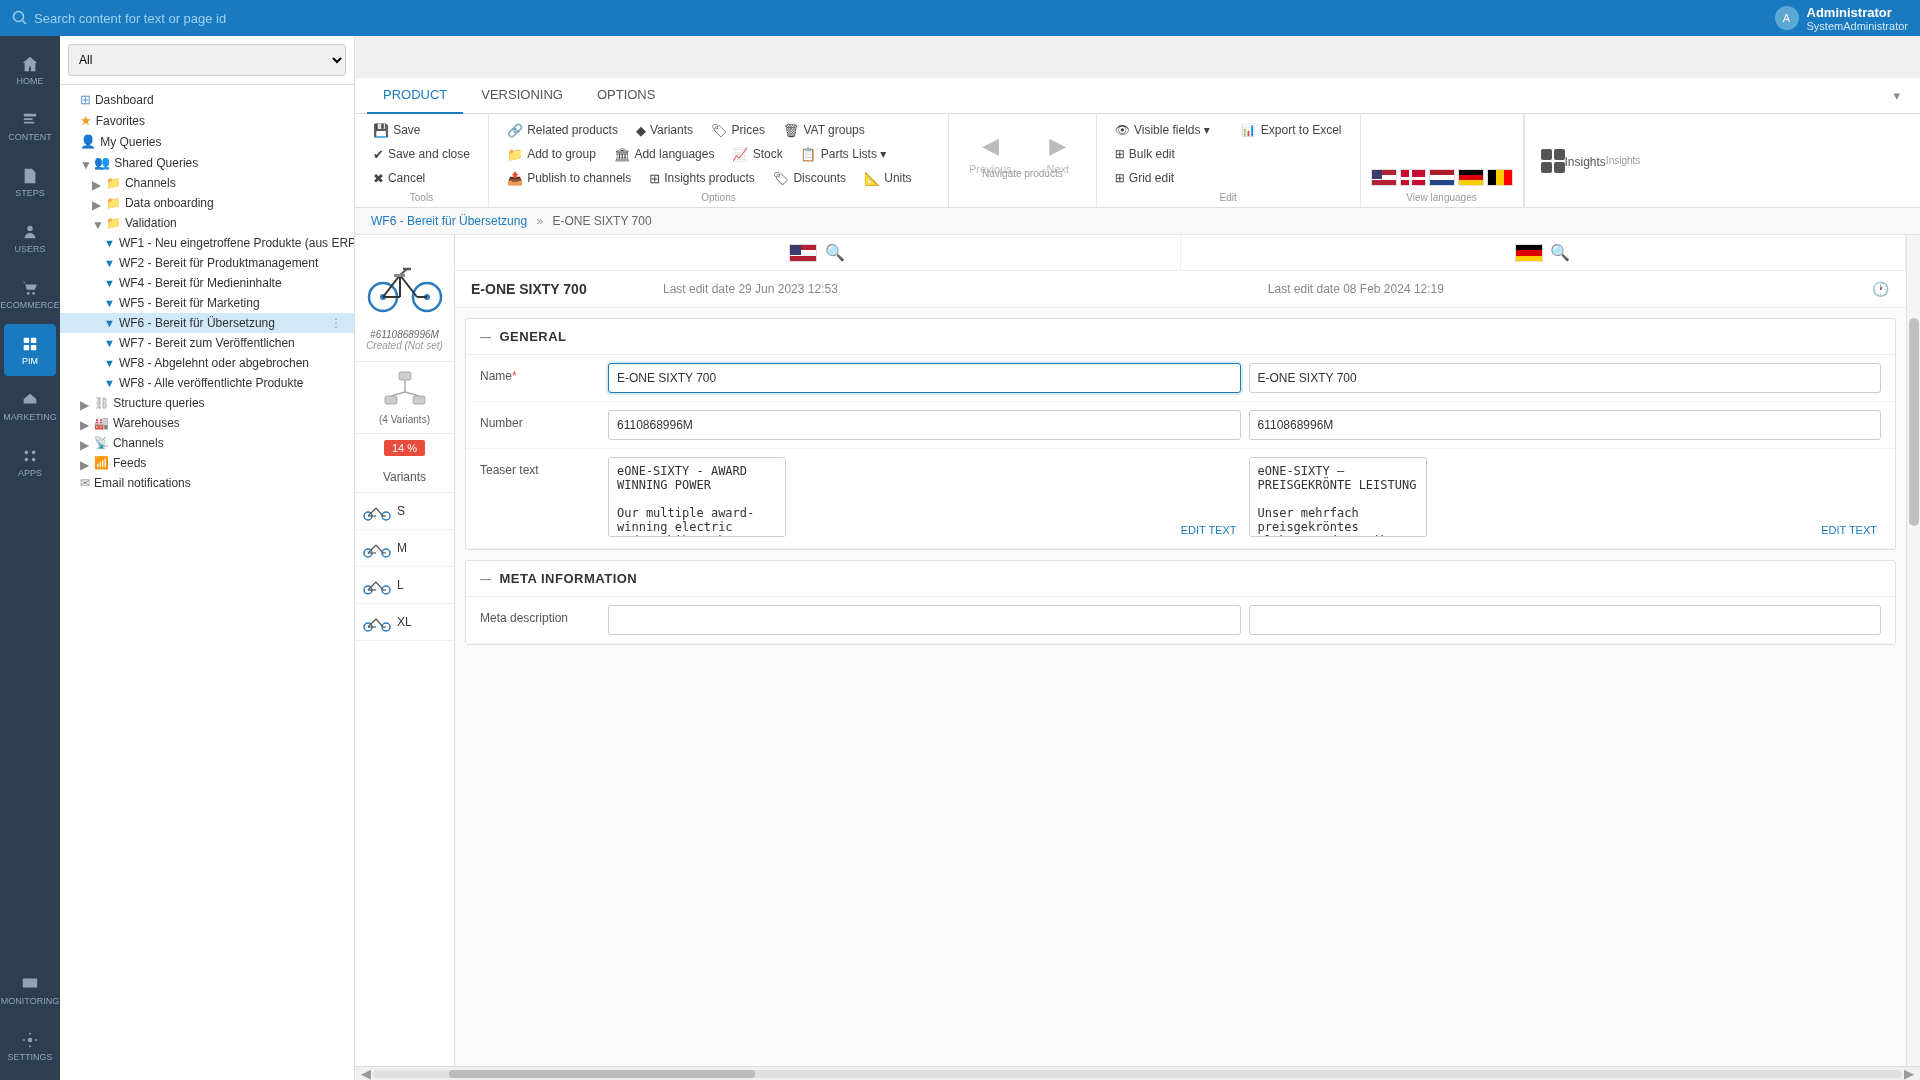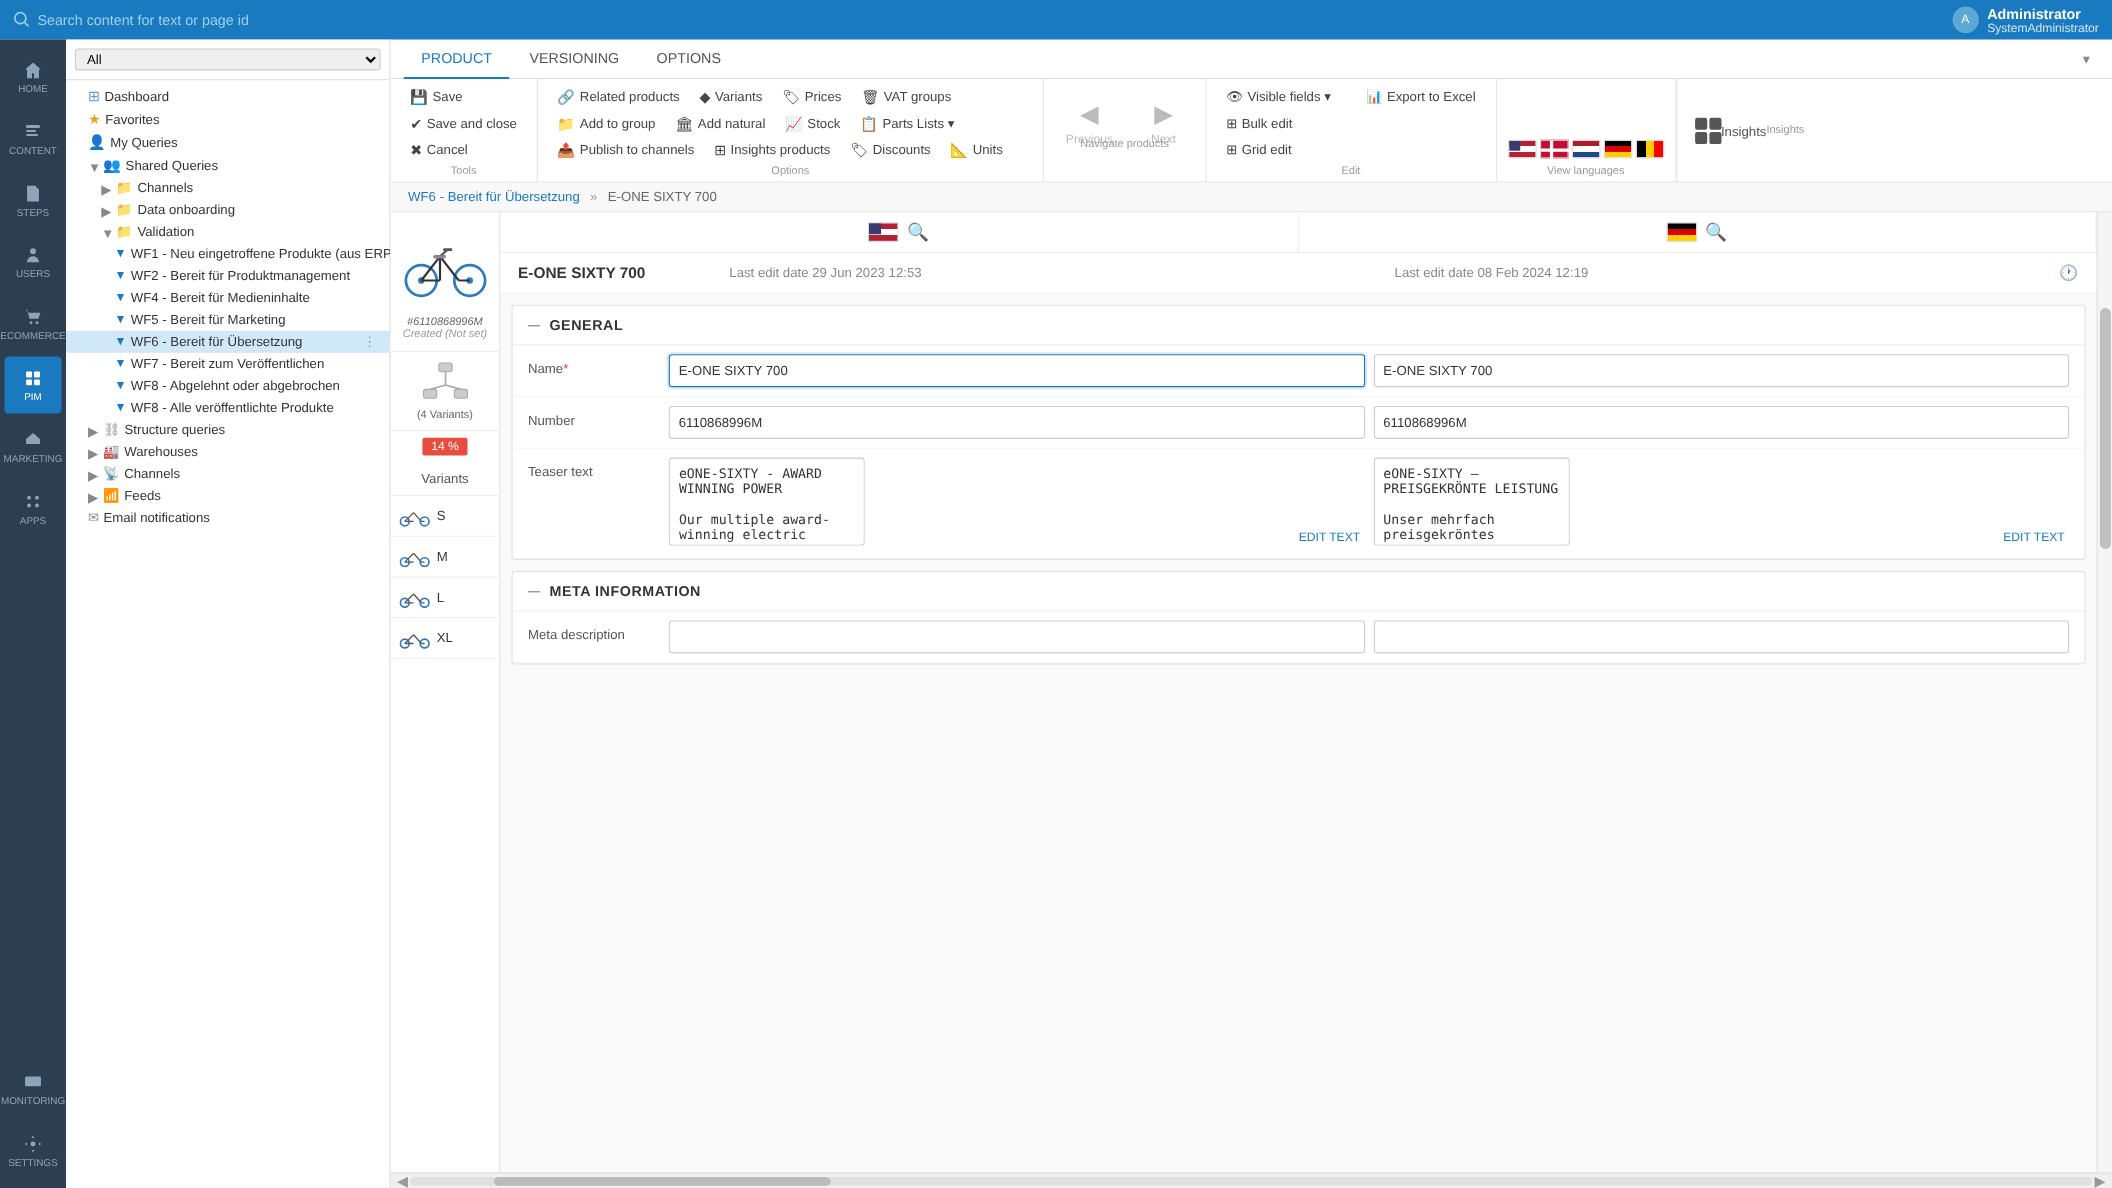--- a/index.html
+++ b/index.html
@@ -19,37 +19,37 @@
     
     .nav-sidebar { width: 60px; background: #2c3e50; display: flex; flex-direction: column; align-items: center; padding: 8px 0; gap: 4px; flex-shrink: 0; }
     .nav-item { width: 52px; height: 52px; display: flex; flex-direction: column; align-items: center; justify-content: center; color: #8fa4b8; font-size: 9px; gap: 3px; border-radius: 4px; cursor: pointer; text-align: right; }
     .nav-item.active { background: #1a7abf; color: white; }
     .nav-item svg { width: 18px; height: 18px; }
     .nav-bottom { margin-top: auto; }
 
     
     .tree-sidebar { width: 295px; background: white; border-right: 1px solid #ddd; display: flex; flex-direction: column; flex-shrink: 0; overflow: hidden; }
     .tree-search { padding: 8px; border-bottom: 1px solid #ddd; display: flex; align-items: center; gap: 6px; }
-    .tree-search select { flex: 1; height: 20px; border: 1px solid #ccc; border-radius: 3px; padding: 0 6px; font-size: 12px; }
+    .tree-search select { flex: 1; height: 32px; border: 1px solid #ccc; border-radius: 3px; padding: 0 6px; font-size: 12px; }
     .tree-body { overflow-y: auto; flex: 1; padding: 4px 0; }
     .tree-item { display: flex; align-items: center; padding: 3px 8px 3px 12px; gap: 4px; cursor: pointer; font-size: 12px; color: #333; white-space: nowrap; }
     .tree-item.selected { background: #d0e8f8; }
     .tree-indent-1 { padding-left: 20px; }
     .tree-indent-2 { padding-left: 32px; }
     .tree-indent-3 { padding-left: 44px; }
     .chevron { width: 10px; height: 10px; color: #888; flex-shrink: 0; }
     .folder-icon { color: #e8a020; font-size: 12px; }
     .filter-icon { color: #1a7abf; font-size: 11px; }
     .tree-more { margin-left: auto; color: #999; padding: 0 4px; }
 
     
     .content-area { flex: 1; display: flex; flex-direction: column; overflow: hidden; }
 
     
-    .product-tabs { background: white; border-bottom: 1px solid #ddd; display: flex; align-items: center; padding: 0 12px; height: 36px; gap: 2px; }
+    .product-tabs { background: white; border-bottom: 1px solid #ddd; display: flex; align-items: center; padding: 0 12px; height: 36px; gap: 2px; margin-top: 42px; }
     .ptab { padding: 0 16px; height: 36px; display: flex; align-items: center; font-size: 13px; color: #555; cursor: pointer; border-bottom: 2px solid transparent; }
     .ptab.active { color: #1a7abf; border-bottom-color: #1a7abf; font-weight: 500; }
 
     
     .action-toolbar { background: white; border-bottom: 1px solid #ddd; display: flex; align-items: stretch; padding: 0; }
     .toolbar-group { display: flex; flex-direction: column; padding: 4px 10px; border-right: 1px solid #e5e5e5; }
     .toolbar-group-label { font-size: 10px; color: #999; text-align: center; padding: 2px 0 0; margin-top: auto; }
     .toolbar-row { display: flex; align-items: center; gap: 2px; }
     .tbtn { display: flex; align-items: center; gap: 4px; padding: 3px 8px; font-size: 12px; color: #444; cursor: pointer; border-radius: 3px; white-space: nowrap; height: 24px; }
     .tbtn .icon { font-size: 13px; }
@@ -383,21 +383,21 @@
             <span>VAT groups</span>
           </div>
         </div>
         <div class="toolbar-row">
           <div class="tbtn">
             <span class="icon">📁</span>
             <span>Add to group</span>
           </div>
           <div class="tbtn">
             <span class="icon">🏛</span>
-            <span>Add natural</span>
+            <span>Add languages</span>
           </div>
           <div class="tbtn">
             <span class="icon">📈</span>
             <span>Stock</span>
           </div>
           <div class="tbtn">
             <span class="icon">📋</span>
             <span>Parts Lists ▾</span>
           </div>
         </div>

